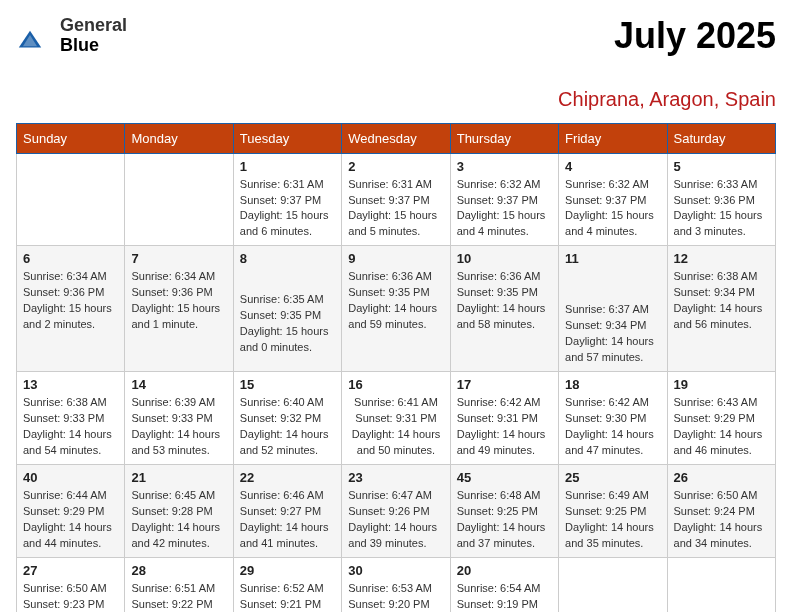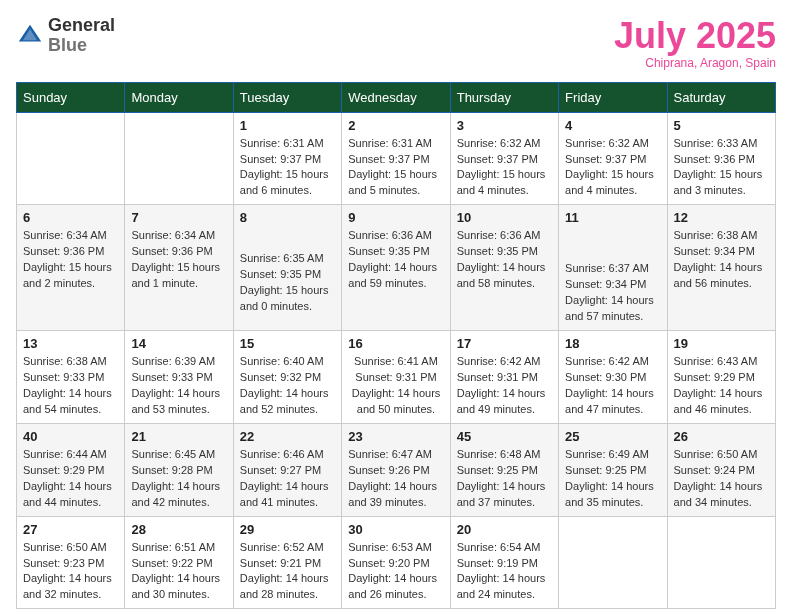--- a/index.html
+++ b/index.html
@@ -11,54 +11,55 @@
       padding: 16px;
     }
     .header {
       display: flex;
       justify-content: space-between;
       align-items: flex-start;
       margin-bottom: 12px;
     }
     .logo {
       display: flex;
-      align-items: center;
-      gap: 4px;
+      align-items: flex-end;
+      gap: 16px;
     }
     .logo-text {
       font-size: 18px;
       font-weight: bold;
       line-height: 1.1;
     }
     .logo-general { color: #333; }
-    .logo-blue { color: #737373; }
+    .logo-blue { color: #000000; }
     .logo-icon {
       width: 28px;
       height: 28px;
     }
     .title-block {
       text-align: right;
     }
     .month-title {
       font-size: 36px;
       font-weight: bold;
-      color: #ec4899;
+      color: #000000;
       line-height: 1.1;
     }
     .location-title {
-      font-size: 12px;
-      color: #ec4899;
+      font-size: 20px;
+      color: #b91c1c;
+      margin-top: 32px;
     }
     .calendar {
       width: 100%;
       border-collapse: collapse;
       font-size: 11px;
     }
     .calendar thead tr th {
-      background-color: #14532d;
+      background-color: #c2410c;
       color: #fff;
       padding: 7px 6px;
       text-align: left;
       font-size: 13px;
       font-weight: normal;
       border: 1px solid #1a5fa8;
     }
     .calendar tbody tr td {
       border: 1px solid #ccc;
       vertical-align: top;

